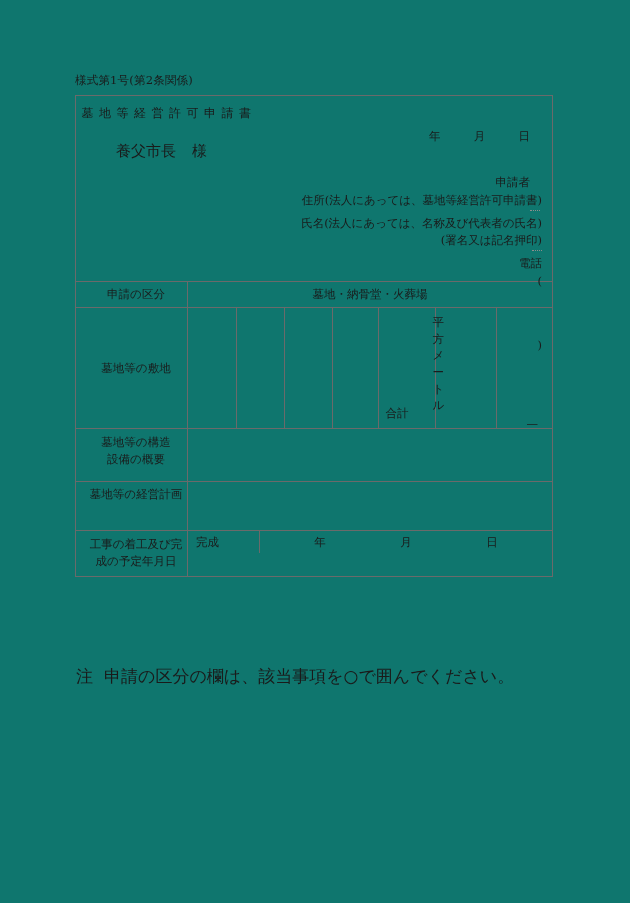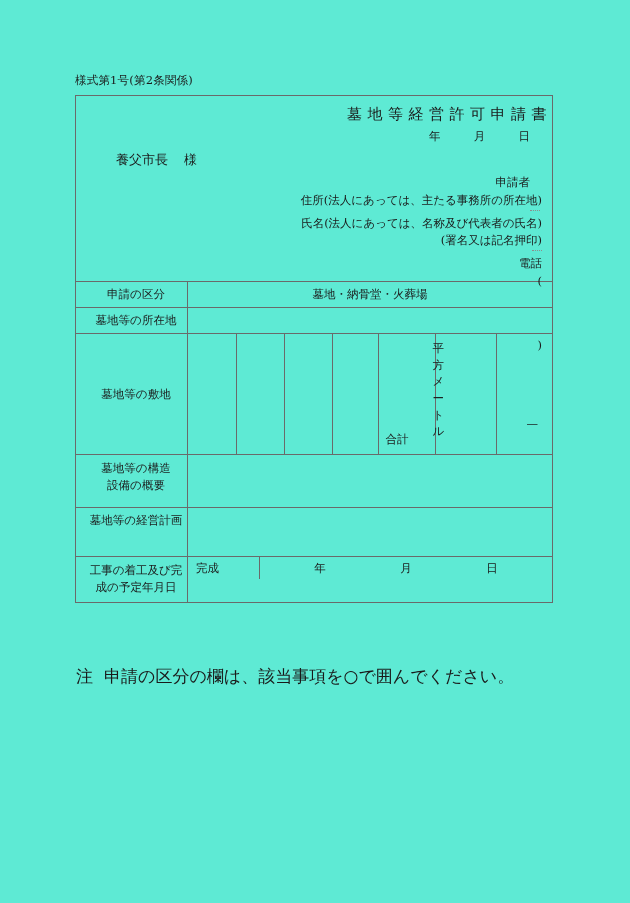--- a/index.html
+++ b/index.html
@@ -12,21 +12,21 @@
     height: 903px;
     position: relative;
     font-family: "DejaVu Serif", "Liberation Serif", serif;
     color: #1a1a1a;
     overflow: hidden;
   }
 
   .page {
     position: absolute;
     inset: 0;
-    background: #5eead4;
+    background: #0f766e;
   }
 
   
   .form-number {
     position: absolute;
     left: 75px;
     top: 73px;
     font-size: 11.5px;
     letter-spacing: 0.2px;
     white-space: nowrap;
@@ -52,39 +52,39 @@
   .header-cell {
     height: 185px;
     position: relative;
     padding: 0 !important;
   }
   .doc-title {
     position: absolute;
     top: 9px;
     left: 0;
     right: 0;
-    text-align: right;
-    font-size: 15px;
+    text-align: left;
+    font-size: 12px;
     letter-spacing: 5.5px;
     text-indent: 5.5px;
     font-family: Liberation Mono, monospace;
   }
   .date-line {
     position: absolute;
     top: 33px;
     right: 22px;
     font-size: 11.5px;
     white-space: nowrap;
   }
   .date-line .gap { display: inline-block; width: 26px; }
   .addressee {
     position: absolute;
-    top: 55px;
+    top: 46px;
     left: 40px;
-    font-size: 13px;
+    font-size: 15px;
     white-space: nowrap;
   }
   .addressee .sama { margin-left: 16px; }
 
   .applicant-block {
     position: absolute;
     top: 78px;
     left: 160px;
     right: 10px;
     font-size: 11.5px;
@@ -260,21 +260,21 @@
           </div>
 
           <div class="addressee">
             <span>養父市長</span><span class="sama">様</span>
           </div>
 
           <div class="applicant-block">
 
             <div class="applicant-row">
               <span class="applicant-lead">申請者</span>
-              <span class="applicant-label">住所(法人にあっては、主たる事務所の所在地)</span>
+              <span class="applicant-label">住所(法人にあっては、墓地等経営許可申請書)</span>
             </div>
 
             <div class="applicant-row dotrow-standalone">
               <span class="dotfill"></span>
             </div>
 
             <div class="applicant-row">
               <span class="applicant-label">氏名(法人にあっては、名称及び代表者の氏名)</span>
             </div>
 
@@ -296,24 +296,20 @@
           </div>
         </td>
       </tr>
 
       <tr>
         <td class="row-label">申請の区分</td>
         <td class="val-center">墓地・納骨堂・火葬場</td>
       </tr>
 
 
-      <tr>
-        <td class="row-label">墓地等の所在地</td>
-        <td class="val-blank"></td>
-      </tr>
 
       <tr>
         <td class="row-label tall">墓地等の敷地</td>
         <td class="land-wrapper-cell">
           <table class="sub-table">
             <colgroup>
               <col style="width:48px">
               <col style="width:48px">
               <col style="width:48px">
               <col style="width:46px">

